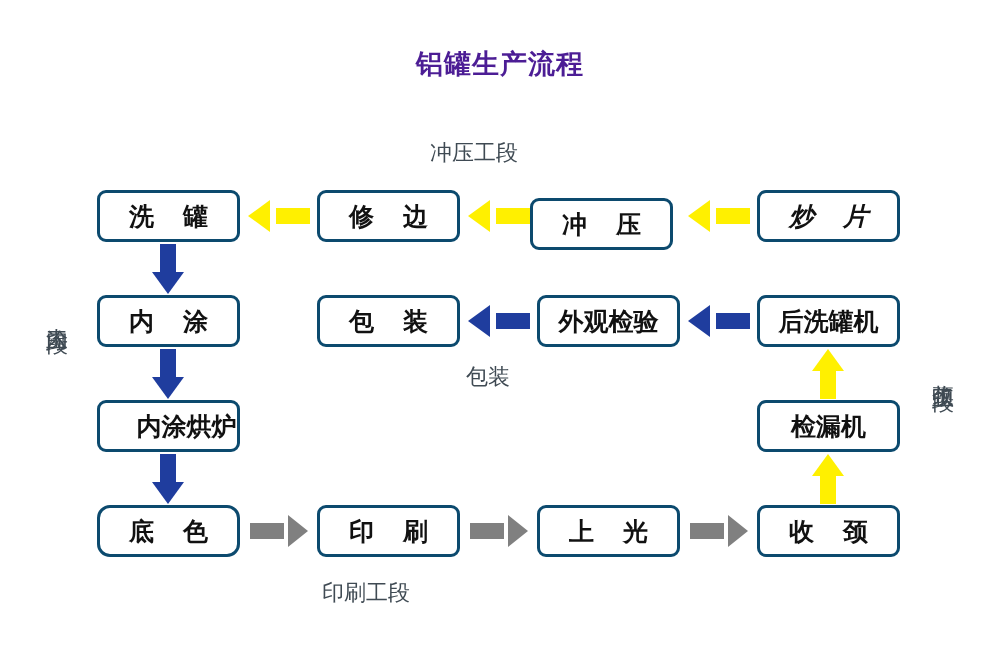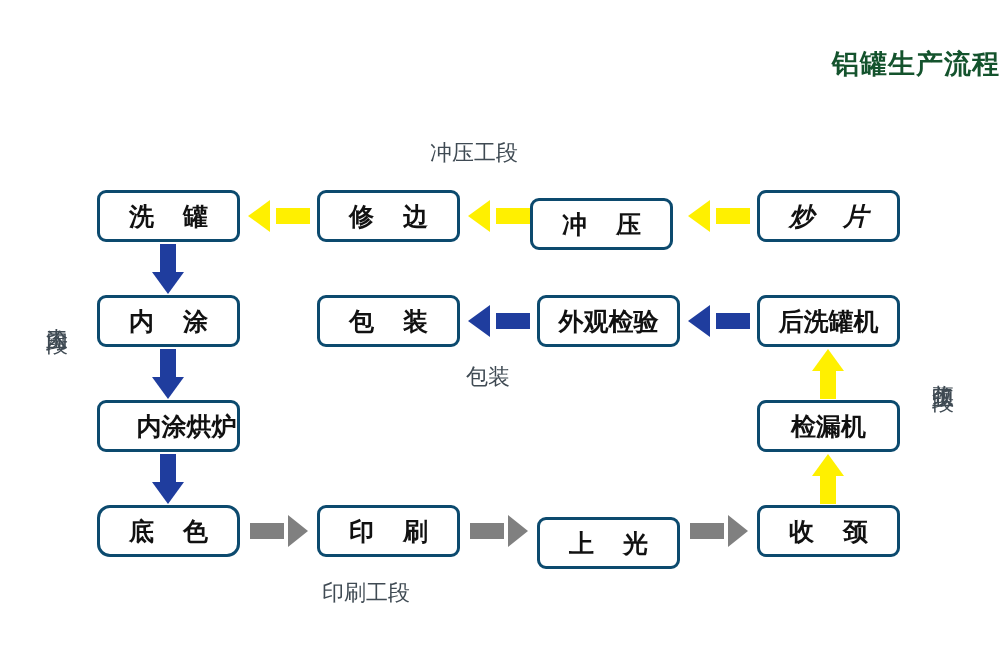--- a/index.html
+++ b/index.html
@@ -19,24 +19,24 @@
     height: 659px;
     background: #ffffff;
   }
 
   
   .chart-title {
     position: absolute;
     left: 0;
     top: 46px;
     width: 1000px;
-    text-align: right;
+    text-align: center;
     font-size: 27px;
     font-weight: 700;
-    color: #14532d;
+    color: #4c1d95;
     letter-spacing: 1px;
   }
 
   
   .node {
     position: absolute;
     width: 143px;
     height: 52px;
     border: 3px solid #0c4a6e;
     border-radius: 9px;
@@ -188,21 +188,21 @@
     <span class="head"></span>
   </div>
 
   <div class="arrow up yellow" style="left:810px; top:349px; width:36px; height:50px;">
     <span class="shaft"></span>
     <span class="head"></span>
   </div>
 
   <div class="node spaced" style="left:97px;  top:505px;border-radius:13px;">底 色</div>
   <div class="node spaced" style="left:317px; top:505px;">印 刷</div>
-  <div class="node spaced" style="left:537px; top:505px;margin-top:12px;">上 光</div>
+  <div class="node spaced" style="left:537px; top:505px;">上 光</div>
   <div class="node spaced" style="left:757px; top:505px;">收 颈</div>
 
   <div class="arrow down blue" style="left:150px; top:454px; width:36px; height:50px;">
     <span class="shaft"></span>
     <span class="head"></span>
   </div>
 
   <div class="arrow up yellow" style="left:810px; top:454px; width:36px; height:50px;">
     <span class="shaft"></span>
     <span class="head"></span>

